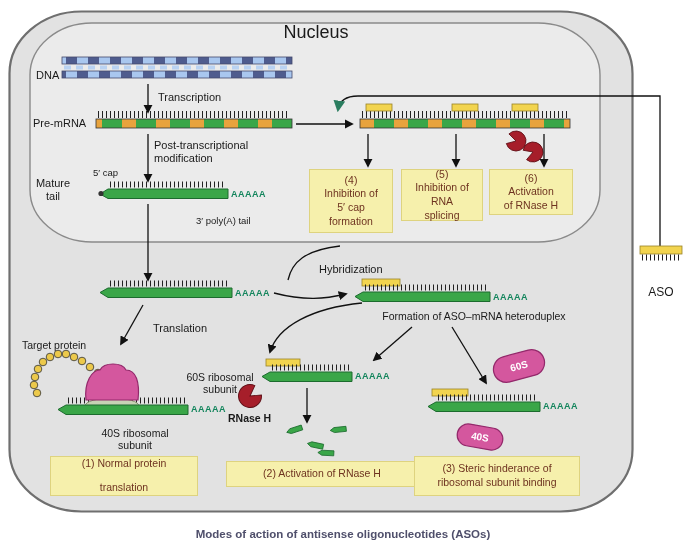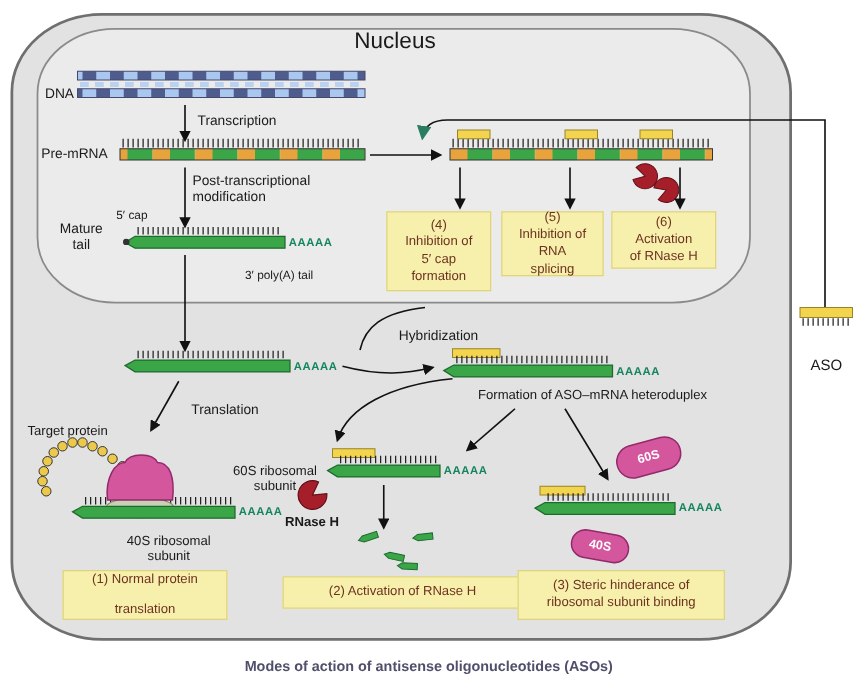--- a/index.html
+++ b/index.html
@@ -188,21 +188,21 @@
   <div class="lbl center" style="left:256px; top:22px; width:120px; font-size:18px;">Nucleus</div>
   <div class="lbl" style="left:36px; top:69px;">DNA</div>
   <div class="lbl" style="left:158px; top:91px;">Transcription</div>
   <div class="lbl" style="left:33px; top:117px;">Pre-mRNA</div>
 
   <div class="lbl" style="left:154px; top:139px;">
     <div>Post-transcriptional</div>
     <div>modification</div>
   </div>
 
-  <div class="lbl center" style="left:38px; top:177px; width:54px;text-align:center;">
+  <div class="lbl center" style="left:26px; top:177px; width:54px;text-align:center;">
     <div>Mature</div>
     <div>tail</div>
   </div>
 
   <div class="lbl small" style="left:93px; top:167px;">5′ cap</div>
   <div class="lbl small" style="left:196px; top:167px;margin-top:48px;">3′ poly(A) tail</div>
 
   <div class="aaaaa" style="left:231px; top:189px;">AAAAA</div>
   <div class="aaaaa" style="left:235px; top:288px;">AAAAA</div>
   <div class="aaaaa" style="left:493px; top:292px;">AAAAA</div>
@@ -241,21 +241,21 @@
     <div>RNA</div>
     <div>splicing</div>
   </div>
 
   <div class="ybox" style="left:489px; top:169px; width:84px; height:46px;">
     <div>(6)</div>
     <div>Activation</div>
     <div>of RNase H</div>
   </div>
 
-  <div class="ybox" style="left:50px; top:456px; width:132px; height:40px;gap:10px;">
+  <div class="ybox" style="left:50px; top:456px; width:148px; height:40px;gap:10px;">
     <div>(1) Normal protein</div>
     <div>translation</div>
   </div>
 
   <div class="ybox" style="left:226px; top:461px; width:192px; height:26px;">
     <div>(2) Activation of RNase H</div>
   </div>
 
   <div class="ybox" style="left:414px; top:456px; width:166px; height:40px;">
     <div>(3) Steric hinderance of</div>

